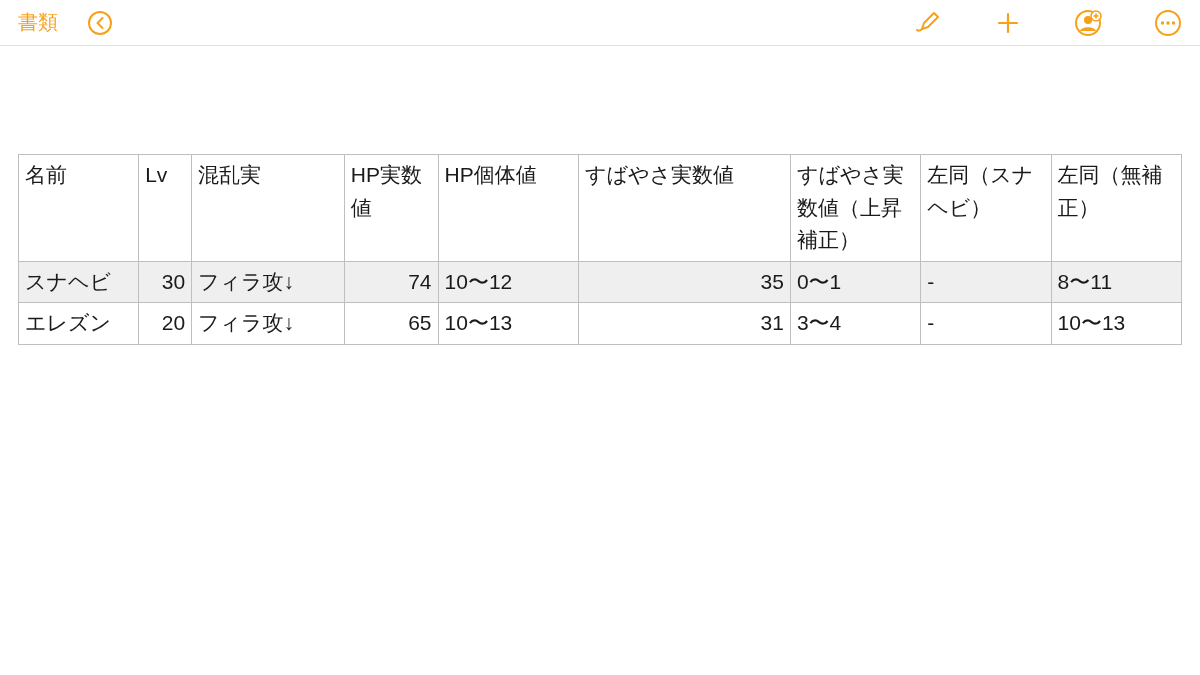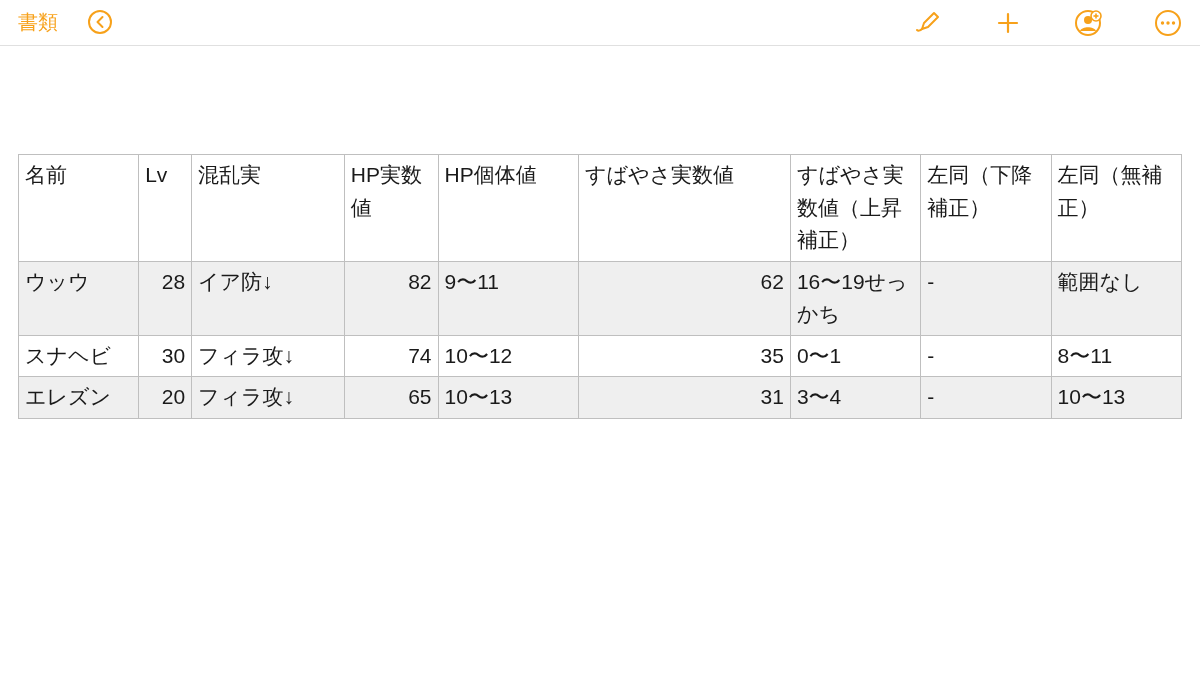--- a/index.html
+++ b/index.html
@@ -12,21 +12,21 @@
     }
     .toolbar {
       display: flex;
       align-items: center;
       height: 46px;
       border-bottom: 1px solid #e0e0e0;
       padding: 0 18px;
     }
     .toolbar-left {
       display: flex;
-      align-items: flex-start;
+      align-items: flex-end;
       gap: 29px;
     }
     .toolbar-right {
       margin-left: auto;
       display: flex;
       align-items: center;
       gap: 52px;
     }
     .back-label {
       color: #f7a11a;
@@ -136,36 +136,25 @@
     </colgroup>
     <thead>
       <tr>
         <th>名前</th>
         <th>Lv</th>
         <th>混乱実</th>
         <th>HP実数値</th>
         <th>HP個体値</th>
         <th>すばやさ実数値</th>
         <th>すばやさ実数値（上昇補正）</th>
-        <th>左同（下降補正）</th>
+        <th>左同（スナヘビ）</th>
         <th>左同（無補正）</th>
       </tr>
     </thead>
     <tbody>
-      <tr>
-        <td>ウッウ</td>
-        <td class="num">28</td>
-        <td>イア防↓</td>
-        <td class="num">82</td>
-        <td>9〜11</td>
-        <td class="num">62</td>
-        <td>16〜19せっかち</td>
-        <td>-</td>
-        <td>範囲なし</td>
-      </tr>
       <tr>
         <td>スナヘビ</td>
         <td class="num">30</td>
         <td>フィラ攻↓</td>
         <td class="num">74</td>
         <td>10〜12</td>
         <td class="num">35</td>
         <td>0〜1</td>
         <td>-</td>
         <td>8〜11</td>

